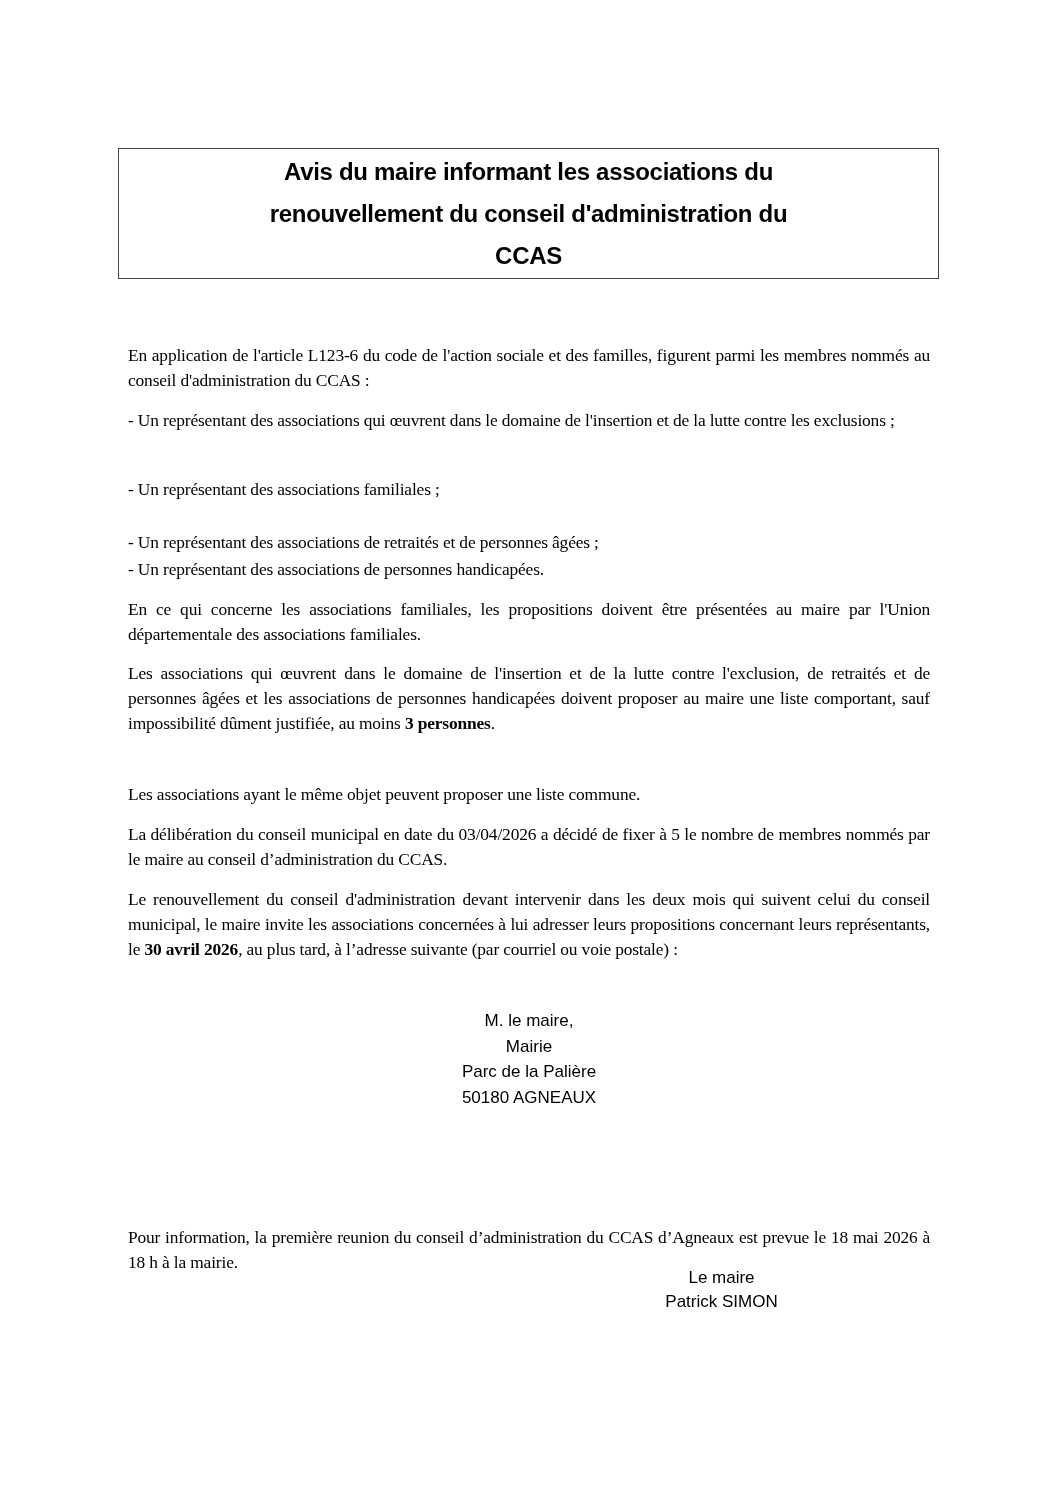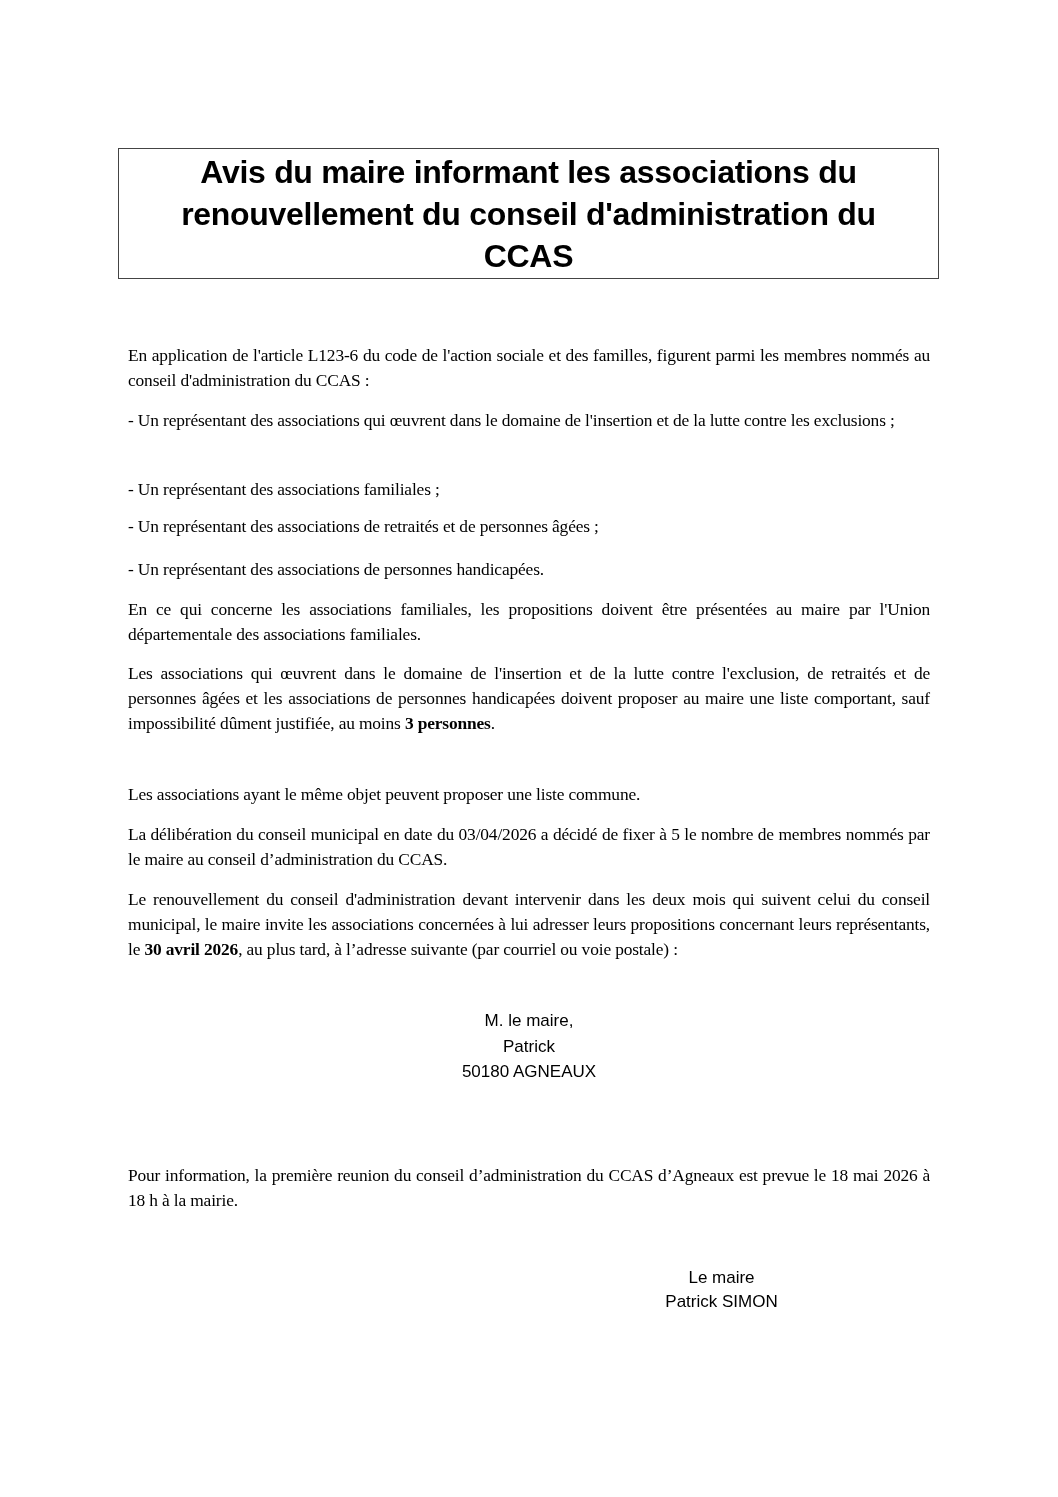--- a/index.html
+++ b/index.html
@@ -6,21 +6,21 @@
   body {
     width: 1058px; height: 1497px; position: relative; overflow: hidden;
     font-family: "Liberation Sans", sans-serif; color: #000;
   }
   .title-box {
     position: absolute; left: 118px; top: 148px; width: 821px; height: 131px;
     border: 1px solid #444; box-sizing: border-box;
     display: flex; flex-direction: column; align-items: center; justify-content: center;
   }
   .title-line {
-    font-weight: bold; font-size: 32px; line-height: 42px; 
+    font-weight: bold; font-size: 24px; line-height: 42px; 
     letter-spacing: -0.3px; white-space: nowrap;
   }
   .body-text {
     position: absolute; left: 128px; width: 802px;
     font-size: 17.4px; line-height: 25px; text-align: justify;
     letter-spacing: -0.15px;
     font-family: Liberation Serif, serif;
   }
   .body-text p { margin: 0; }
   .addr {
@@ -46,21 +46,21 @@
 <div class="body-text" style="top:343px;">
   <p>En application de l'article L123-6 du code de l'action sociale et des familles, figurent parmi les membres nommés au conseil d'administration du CCAS :</p>
 </div>
 
 <div class="body-text" style="top:408px;">
   <p>- Un représentant des associations qui œuvrent dans le domaine de l'insertion et de la lutte contre les exclusions ;</p>
 </div>
 <div class="body-text" style="top:477px;">
   <p>- Un représentant des associations familiales ;</p>
 </div>
-<div class="body-text" style="top:514px;">
+<div class="body-text" style="top:530px;">
   <p>- Un représentant des associations de retraités et de personnes âgées ;</p>
 </div>
 <div class="body-text" style="top:557px;">
   <p>- Un représentant des associations de personnes handicapées.</p>
 </div>
 
 <div class="body-text" style="top:597px;">
   <p>En ce qui concerne les associations familiales, les propositions doivent être présentées au maire par l'Union départementale des associations familiales.</p>
 </div>
 
@@ -75,24 +75,25 @@
 <div class="body-text" style="top:822px;">
   <p>La délibération du conseil municipal en date du 03/04/2026 a décidé de fixer à 5 le nombre de membres nommés par le maire au conseil d’administration du CCAS.</p>
 </div>
 
 <div class="body-text" style="top:887px;">
   <p><span>Le renouvellement du conseil d'administration devant intervenir dans les deux mois qui suivent celui du conseil municipal, le maire invite les associations concernées à lui adresser leurs propositions concernant leurs représentants, le </span><b>30 avril 2026</b><span>, au plus tard, à l’adresse suivante (par courriel ou voie postale) :</span></p>
 </div>
 
 <div class="addr">
   <div>M. le maire,</div>
-  <div>Patrick</div>
+  <div>Mairie</div>
+  <div>Parc de la Palière</div>
   <div>50180 AGNEAUX</div>
 </div>
 
-<div class="body-text" style="top:1163px;">
+<div class="body-text" style="top:1225px;">
   <p>Pour information, la première reunion du conseil d’administration du CCAS d’Agneaux est prevue le 18 mai 2026 à 18 h à la mairie.</p>
 </div>
 
 <div class="sig">
   <div>Le maire</div>
   <div>Patrick SIMON</div>
 </div>
 
 </body></html>

